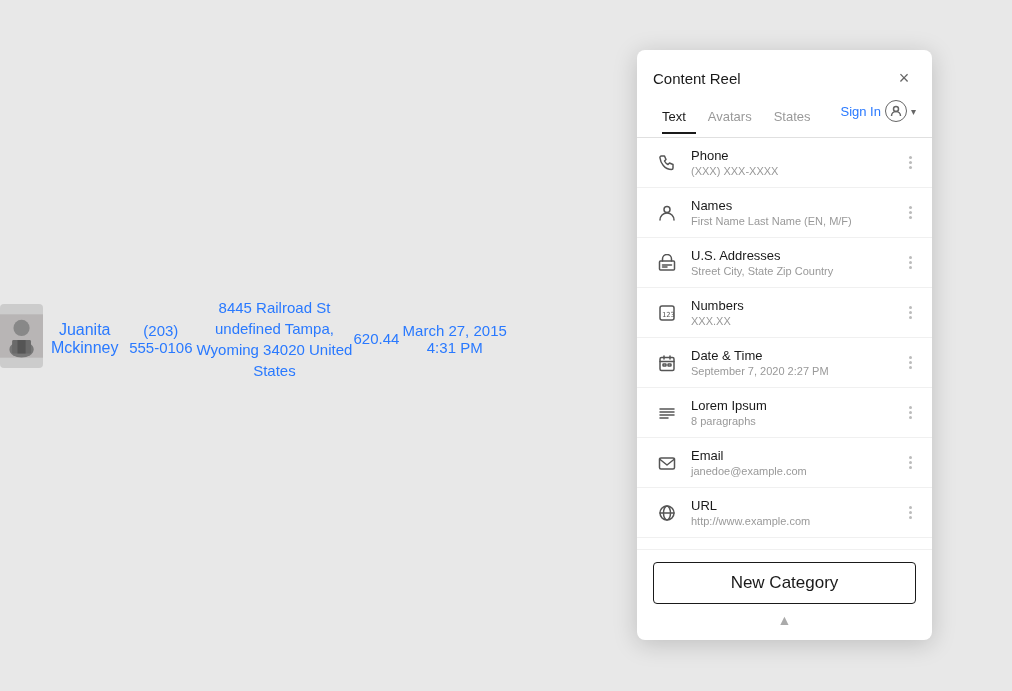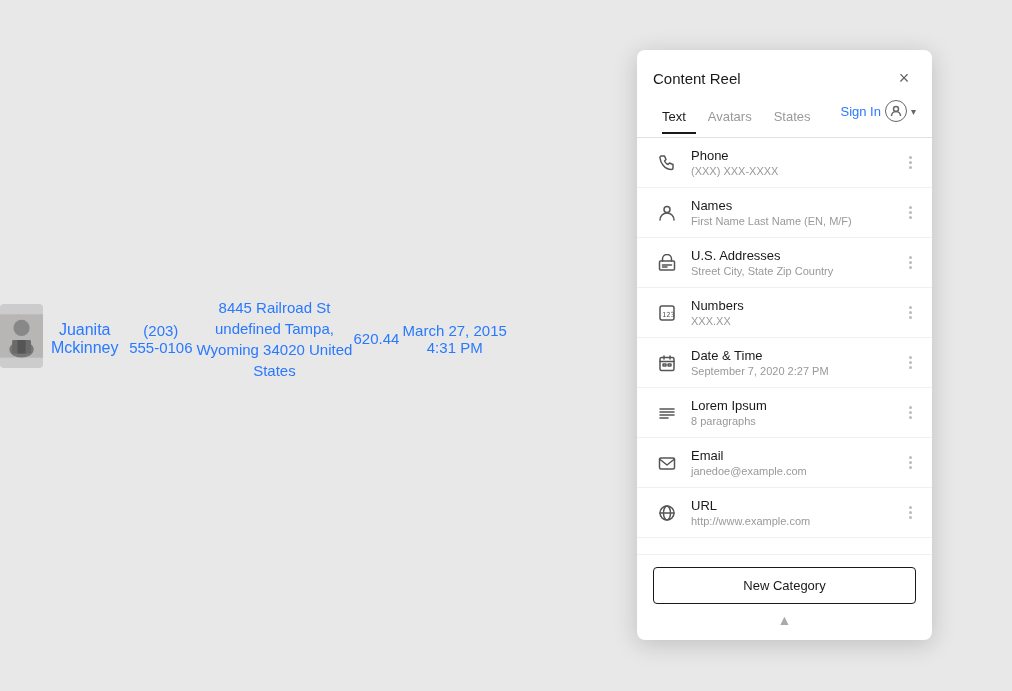--- a/index.html
+++ b/index.html
@@ -245,21 +245,21 @@
       align-items: center;
       gap: 8px;
     }
 
     .new-category-btn {
       width: 100%;
       padding: 10px 16px;
       border: 1.5px solid #1a1a1a;
       border-radius: 4px;
       background: #fff;
-      font-size: 13px;
+      font-size: 17px;
       font-weight: 500;
       color: #1a1a1a;
       cursor: pointer;
       text-align: center;
     }
 
     .collapse-arrow {
       color: #aaa;
       font-size: 14px;
       cursor: pointer;

